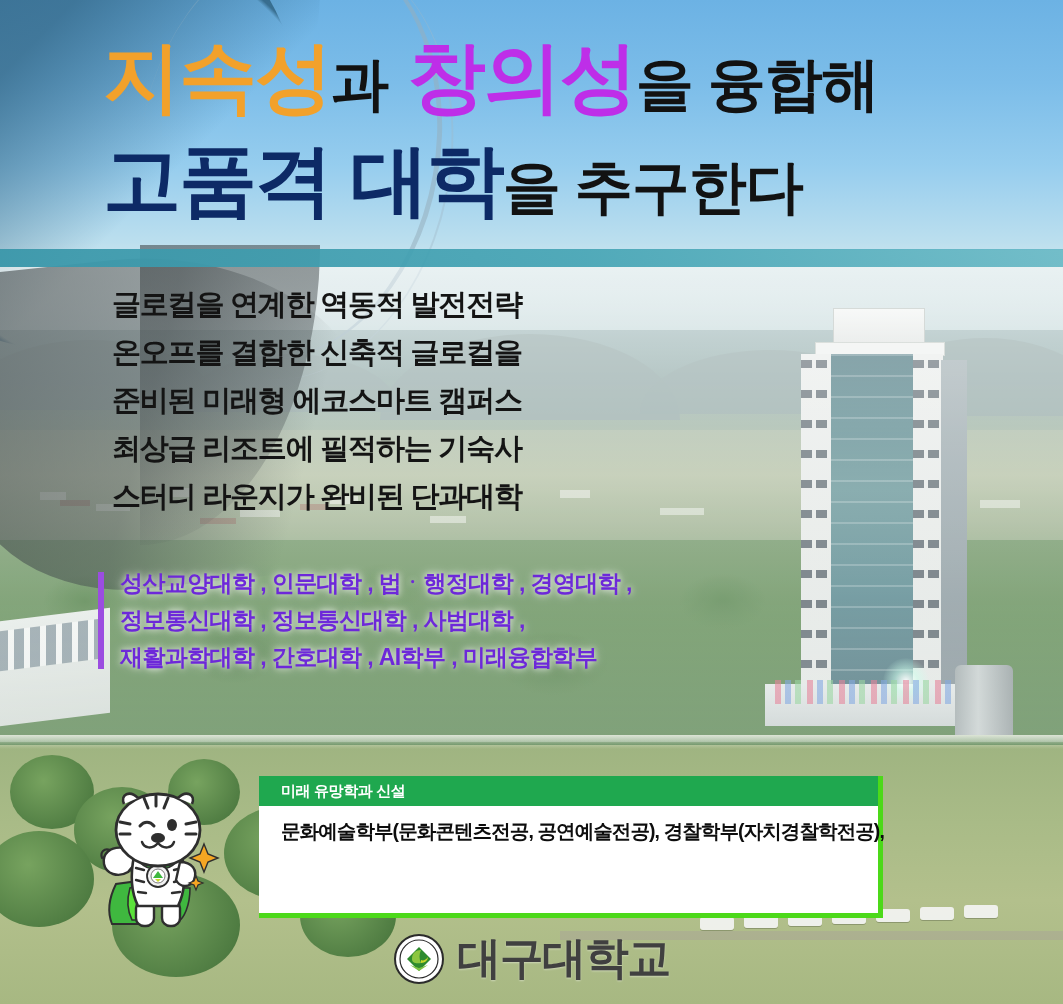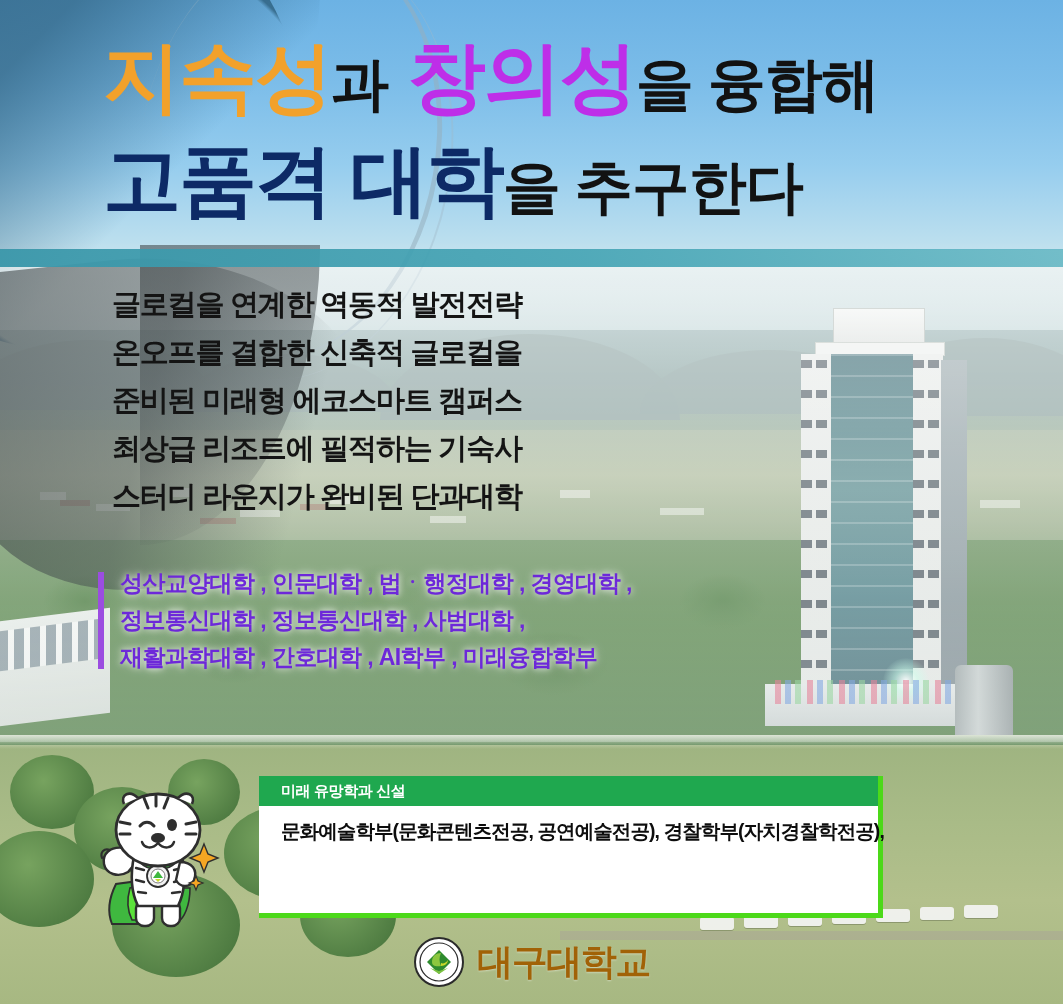--- a/index.html
+++ b/index.html
@@ -315,23 +315,23 @@
     position: absolute;
     left: 0; bottom: 16px; width: 100%;
     display: flex;
     align-items: center;
     justify-content: center;
     gap: 12px;
     z-index: 30;
   }
   .footer-mark { width: 52px; height: 52px; }
   .footer-name {
-    font-size: 36px;
-    font-weight: 700;
-    color: #a16207;
+    font-size: 44px;
+    font-weight: 700;
+    color: #404040;
     letter-spacing: -1.5px;
     text-shadow: 0 1px 2px rgba(255,255,255,.4);
   }
 </style>
 </head>
 <body>
 
 <div class="poster">
 
   <div class="bg-sky"></div>

